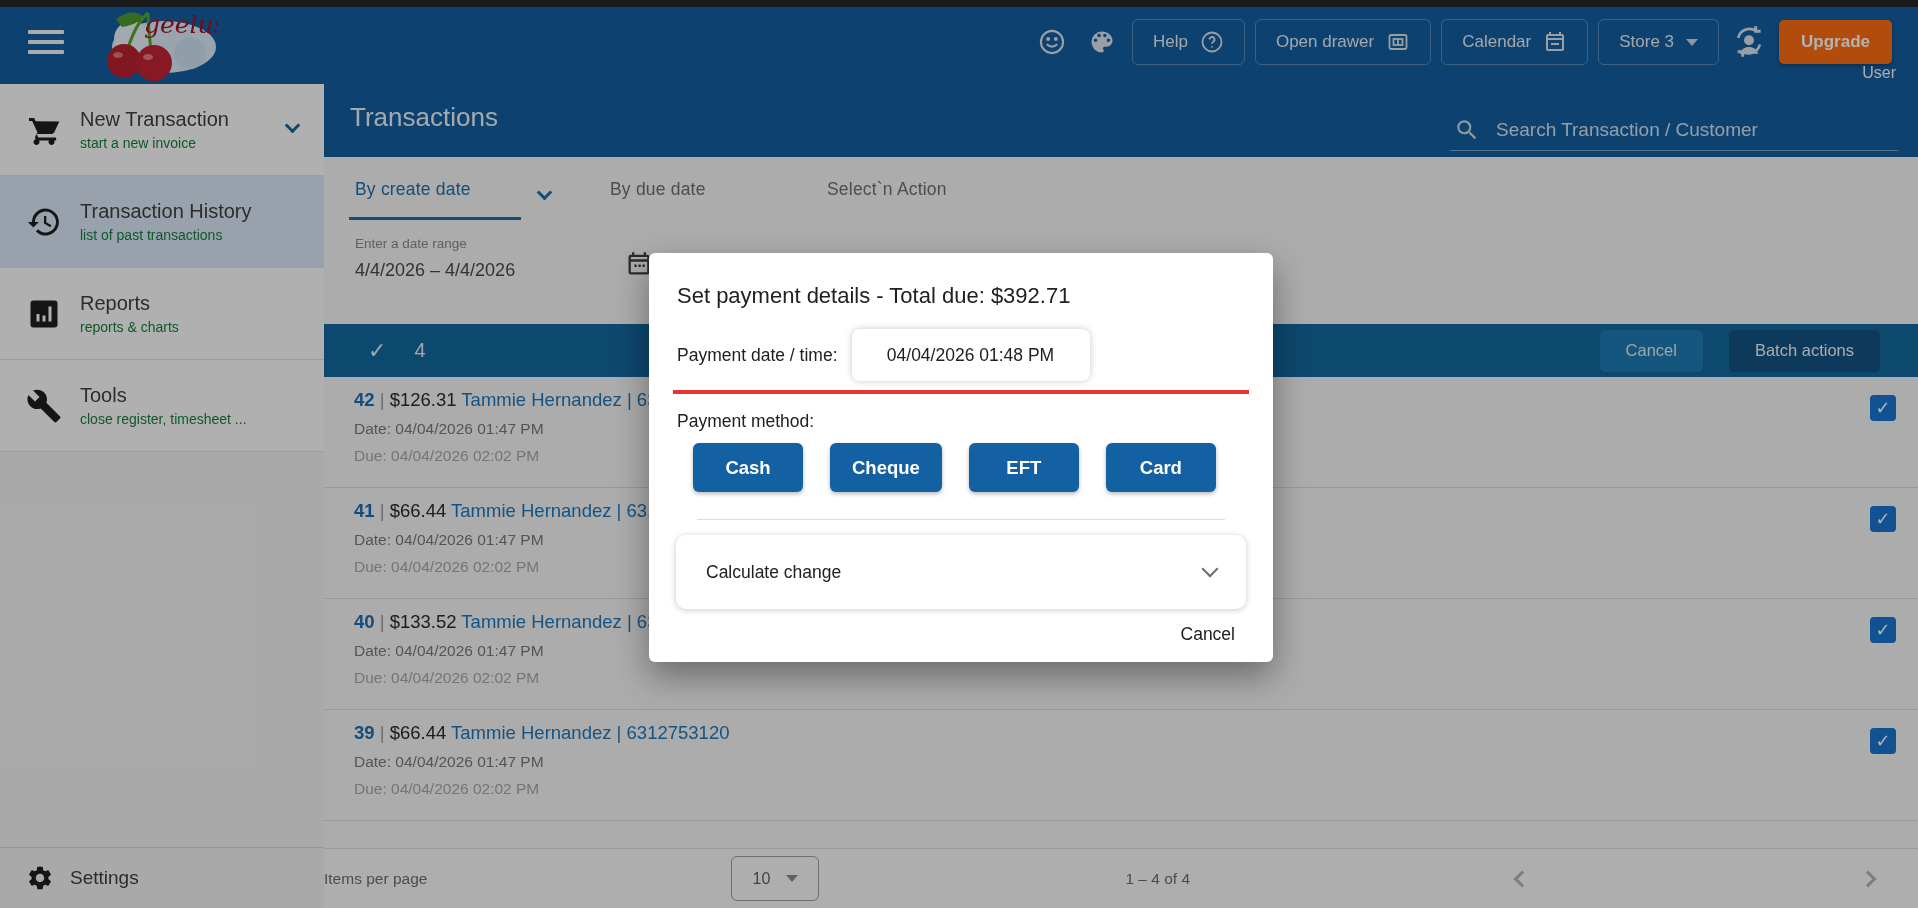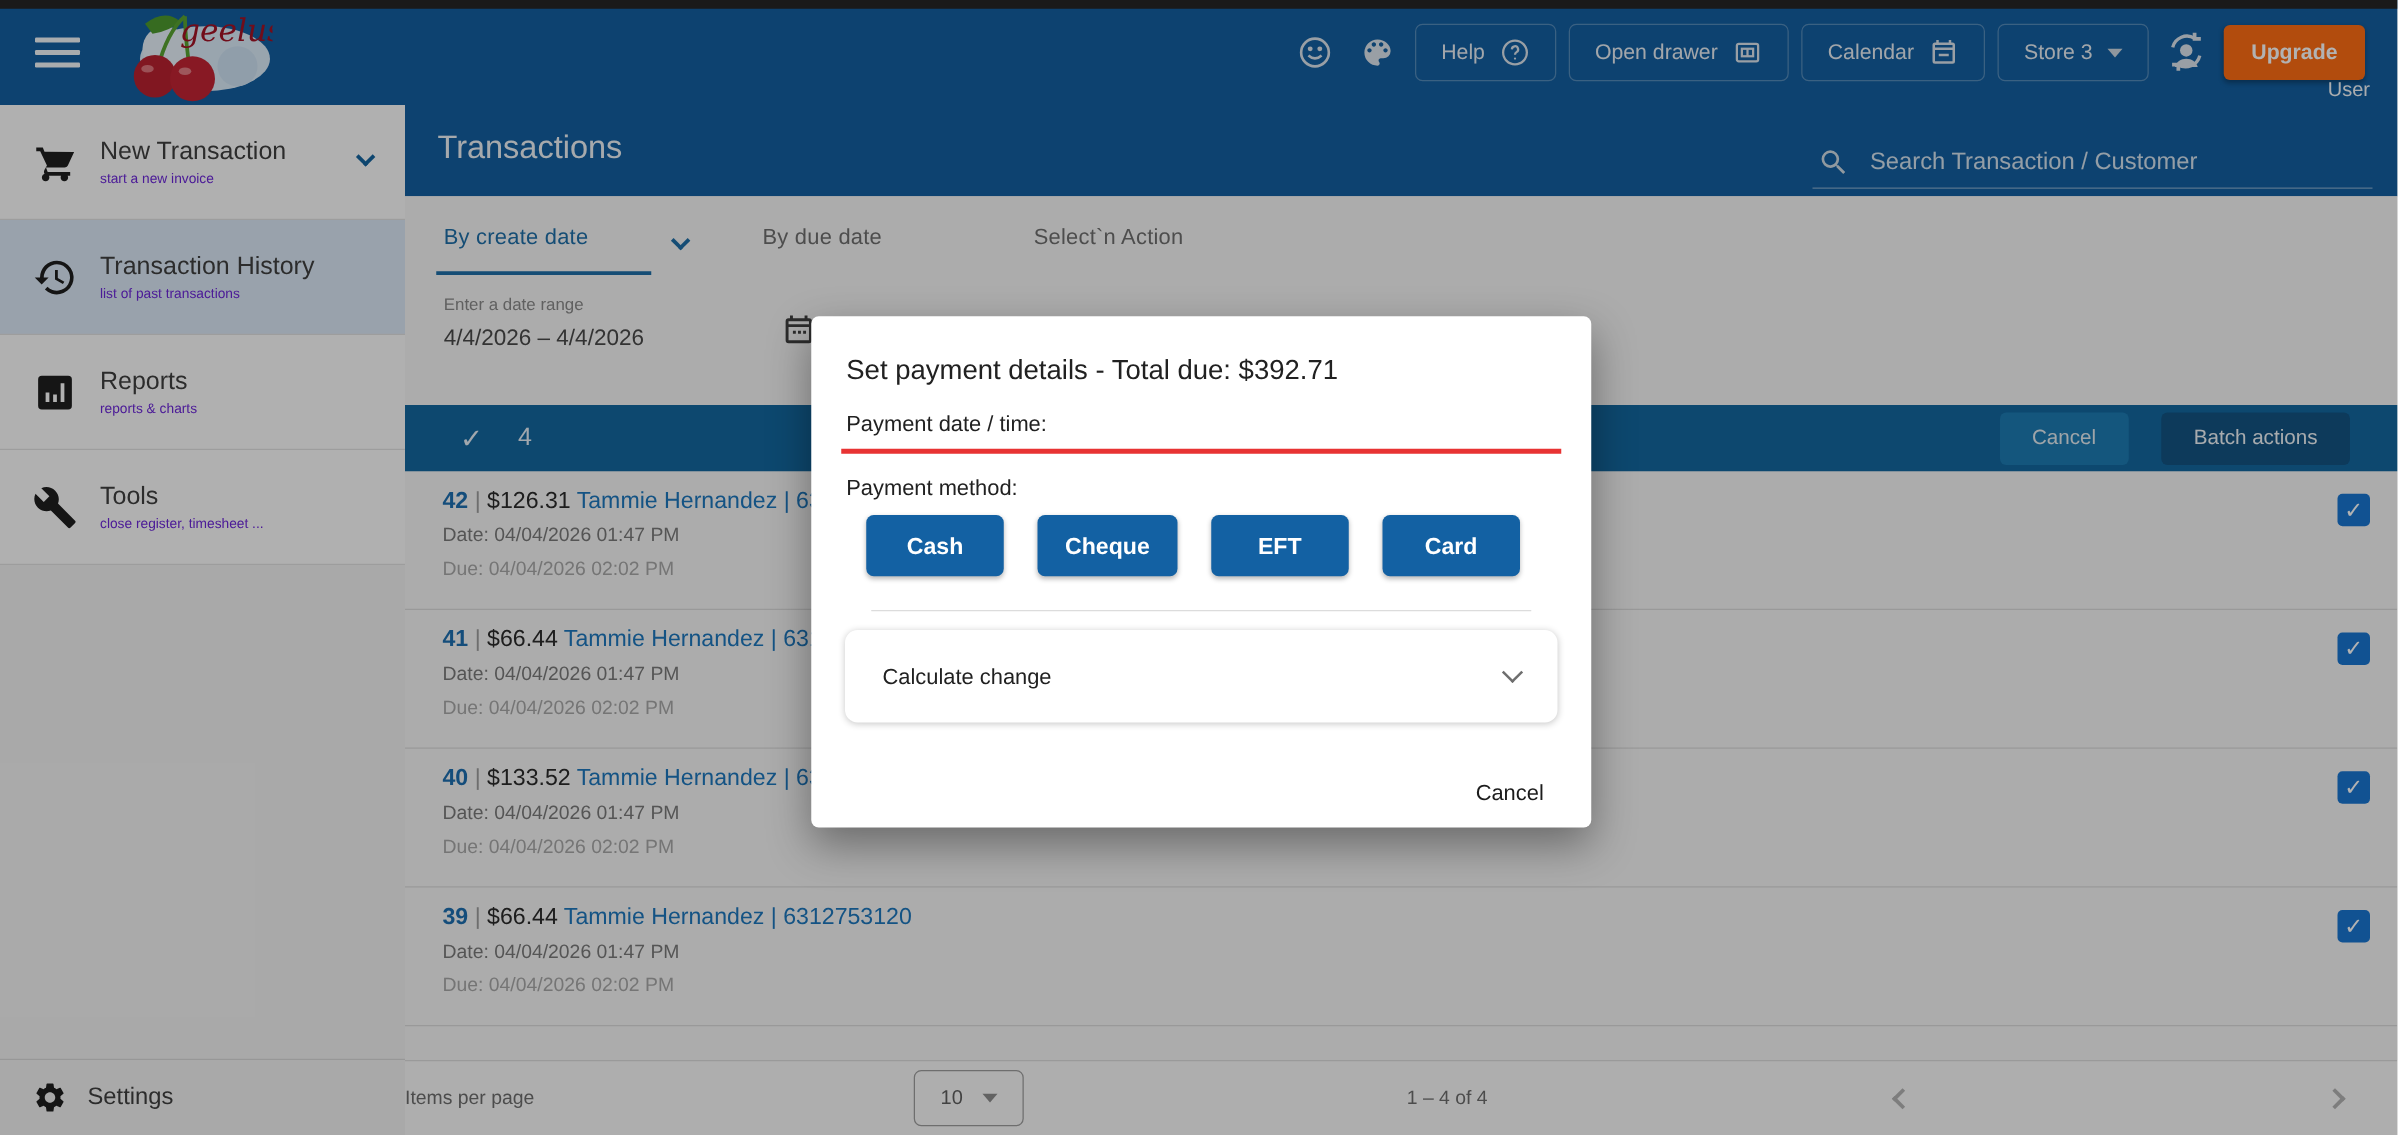--- a/index.html
+++ b/index.html
@@ -30,21 +30,21 @@
 
   
   .sidebar { position:absolute; left:0; top:84px; width:324px; height:824px; background:#f3f3f3; }
   .nav { background:#fcfcfc; }
   .nav-item { height:92px; display:flex; align-items:center; padding-left:26px;
               border-bottom:1px solid #e1e1e1; position:relative; cursor:pointer; background:#fcfcfc; }
   .nav-item.selected { background:#dce9f7; }
   .nav-ico { width:36px; height:36px; color:#1f1f1f; flex:0 0 36px; }
   .nav-text { margin-left:18px; }
   .nav-title { font-size:20px; color:#3f3f3f; }
-  .nav-sub { font-size:11px; color:#6d28d9; margin-top:4px; }
+  .nav-sub { font-size:14px; color:#15803d; margin-top:4px; }
   .chev { display:inline-block; width:11px; height:11px; border-right:3px solid #1565a0;
           border-bottom:3px solid #1565a0; transform:rotate(45deg); }
   .nav-chev { position:absolute; right:26px; top:36px; }
   .settings-row { position:absolute; left:0; bottom:0; width:324px; height:61px;
                   border-top:1px solid #d9d9d9; display:flex; align-items:center;
                   padding-left:26px; gap:16px; cursor:pointer; background:#f3f3f3; }
   .settings-row .nav-ico { width:28px; height:28px; flex:0 0 28px; }
   .settings-label { font-size:19px; color:#3f3f3f; }
 
   
@@ -394,20 +394,21 @@
     </div>
 
   </main>
 
   <div class="overlay"></div>
 
   <div class="modal">
     <div class="m-title">Set payment details - Total due: $392.71</div>
     <div class="m-daterow">
       <span class="m-datelabel">Payment date / time:</span>
+      <div class="m-datebox">04/04/2026 01:48 PM</div>
     </div>
     <div class="m-redline"></div>
     <div class="m-methodlabel">Payment method:</div>
     <div class="m-methods">
       <div class="m-btn">Cash</div>
       <div class="m-btn">Cheque</div>
       <div class="m-btn">EFT</div>
       <div class="m-btn">Card</div>
     </div>
     <div class="m-div"></div>

